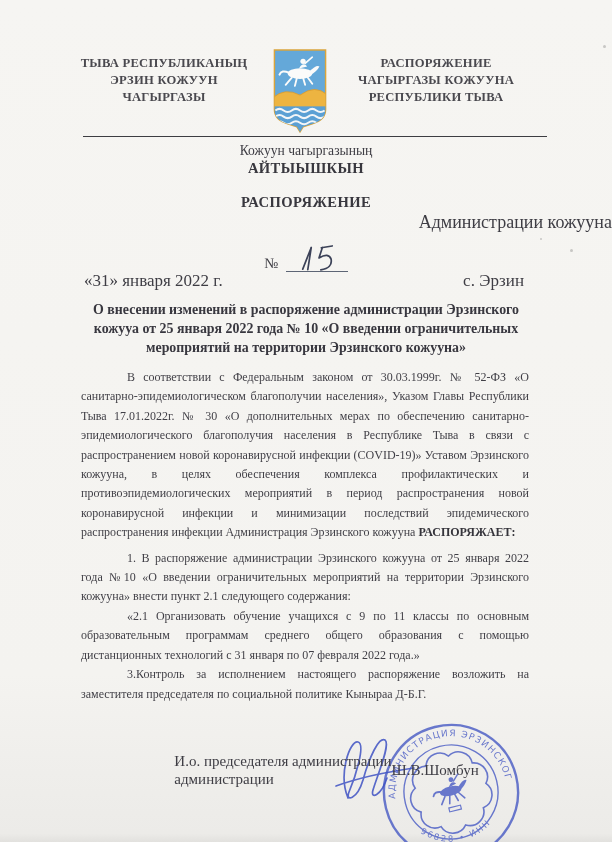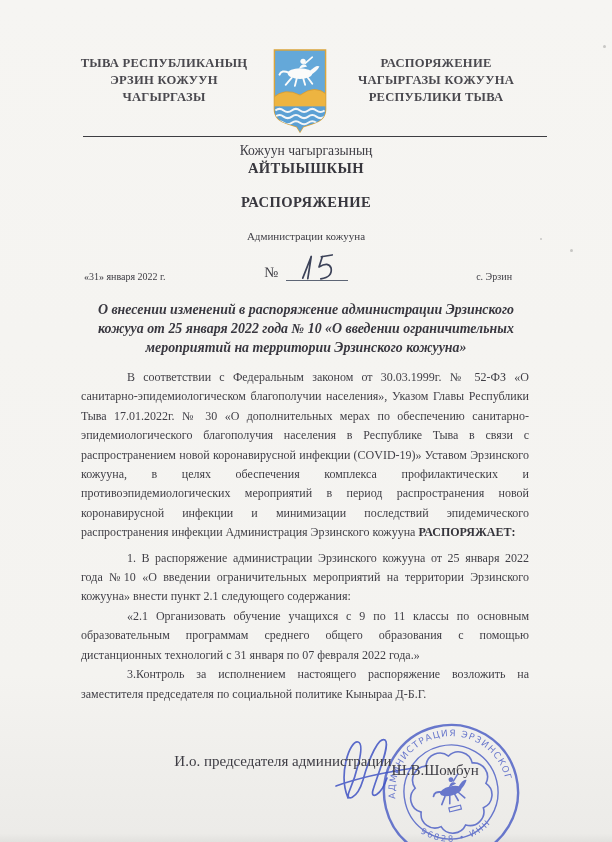--- a/index.html
+++ b/index.html
@@ -17,28 +17,28 @@
   .org.left  { width:212px; margin-top:5px; }
   .org.right { width:212px; margin-top:5px; }
   .emblem { width:60px; height:86px; margin-top:-2px; }
   
   .rule { position:absolute; top:136px; left:83px; width:464px; border-top:1.7px solid #3d3d42; }
   
   .doc-heading { position:absolute; top:143px; left:0; width:100%; text-align:center; }
   .dh-line1 { font-size:13.6px; }
   .dh-line2 { font-size:14.6px; font-weight:bold; letter-spacing:.4px; margin-top:1px; color:#38373e; }
   .dh-line3 { font-size:14.6px; font-weight:bold; letter-spacing:.4px; margin-top:17px; color:#38373e; }
-  .dh-line4 { font-size:11px; margin-top:19px; }
+  .dh-line4 { font-size:18px; margin-top:1px;text-align:right; }
   .number-row { margin-top:15px; font-size:14.6px; height:34px; }
   .number-line { display:inline-block; width:62px; margin-left:8px; border-bottom:1.6px solid #5d6575; position:relative; height:24px; vertical-align:bottom; }
   .hand15 { position:absolute; left:2px; bottom:-3px; width:60px; height:32px; }
   
-  .date-row { position:absolute; top:271px; left:84px; right:100px; display:flex; justify-content:space-between; font-size:10px; }
+  .date-row { position:absolute; top:271px; left:84px; right:88px; display:flex; justify-content:space-between; font-size:17px; }
   
-  .title { position:absolute; top:300px; left:76px; width:460px; text-align:center; font-weight:bold; font-size:13.9px; line-height:19px; color:#38373f;font-style:italic; }
+  .title { position:absolute; top:300px; left:76px; width:460px; text-align:center; font-weight:bold; font-size:13.9px; line-height:19px; color:#38373f; }
   
   .body { position:absolute; top:368px; left:81px; width:448px; font-size:12px; line-height:19.4px; text-align:justify; color:#403f46; }
   .body p { text-indent:46px; }
   .body .p1 { margin-bottom:6px; }
   .body b { color:#35343b; }
   
   .sig-row { position:absolute; top:753px; left:79px; right:38px; display:flex; justify-content:center; font-size:15px; line-height:17.5px; z-index:4; }
   .sig-name { margin-top:9px; }
   .signature-svg { position:absolute; left:328px; top:726px; width:100px; height:86px; z-index:3; }
   .stamp-svg { position:absolute; left:365px; top:706px; width:172px; height:172px; z-index:2; transform:rotate(-14deg); }
@@ -154,20 +154,21 @@
   <svg class="signature-svg" viewBox="0 0 100 86">
     <g fill="none" stroke="#4053c4" stroke-width="1.7" stroke-linecap="round" opacity="0.85">
       <path d="M20,72 C10,48 22,14 30,16 C38,18 27,52 21,66 C17,76 29,74 35,54 C41,32 51,10 57,14 C63,18 49,50 45,64 C42,74 53,70 59,52"></path>
       <path d="M8,60 C30,52 58,46 86,42"></path>
     </g>
   </svg>
 
   <div class="sig-row">
     <div>
       <div>И.о. председателя администрации</div>
+      <div>администрации</div>
     </div>
     <div class="sig-name">Ш.В.Шомбун</div>
   </div>
 
   <div class="speck" style="left:570px; top:249px;"></div>
   <div class="speck" style="left:540px; top:238px; width:2px; height:2px;"></div>
   <div class="speck" style="left:603px; top:45px;"></div>
 
 </div>
 

